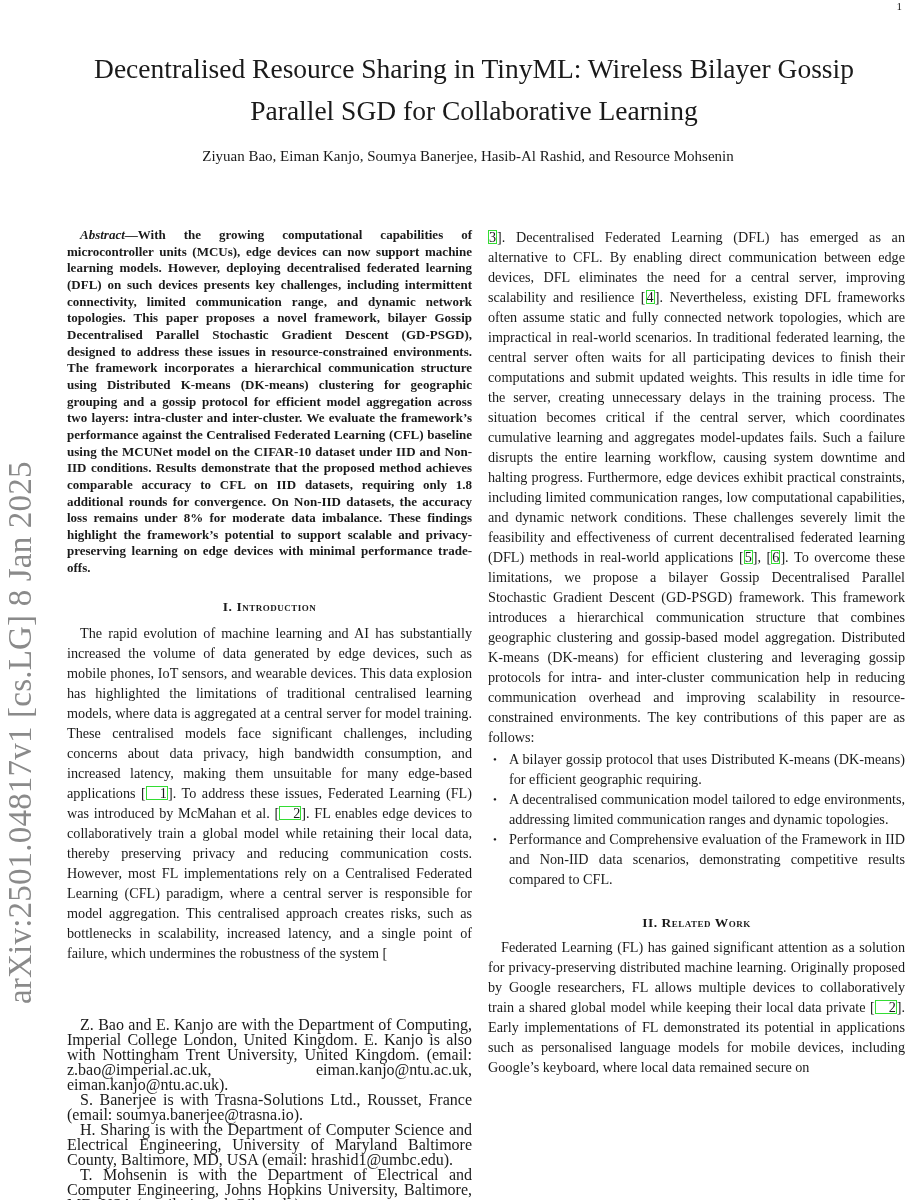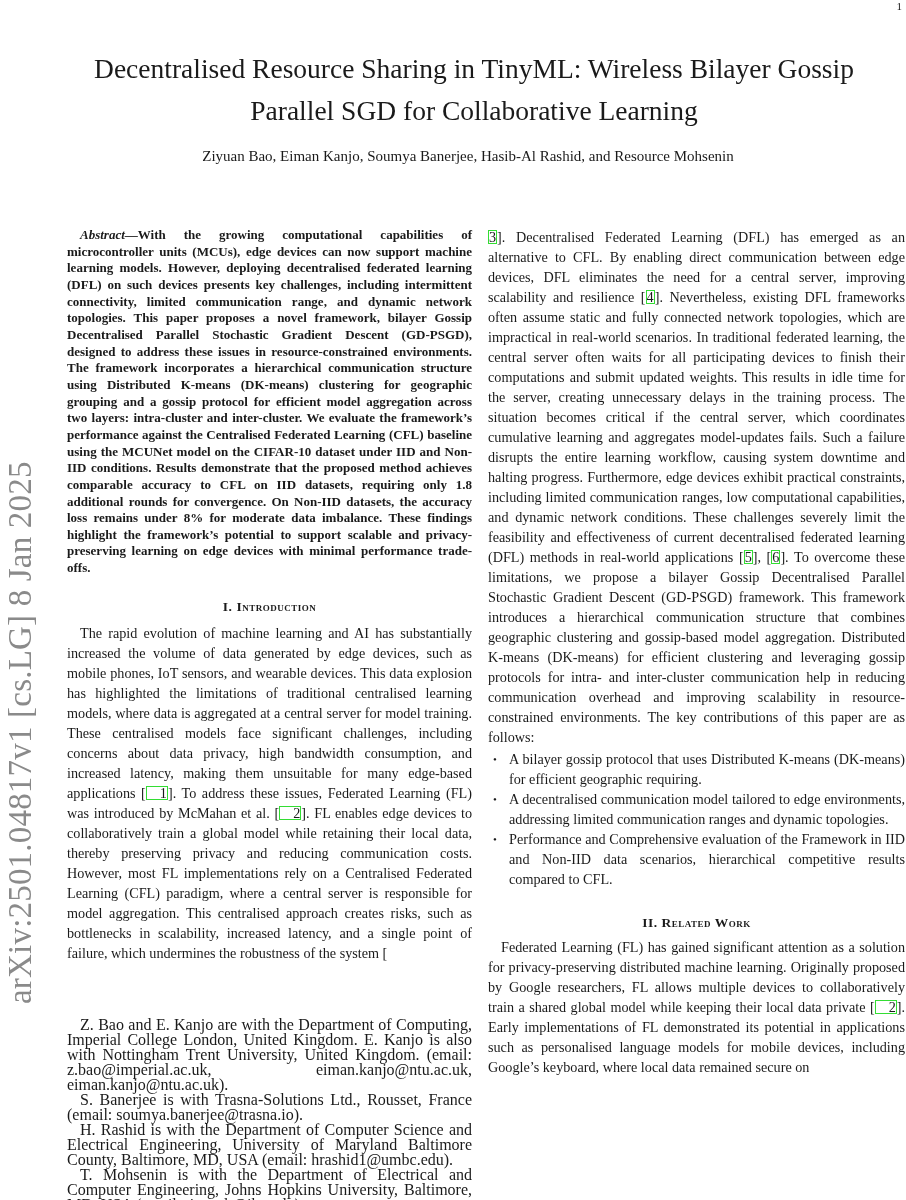--- a/index.html
+++ b/index.html
@@ -70,29 +70,29 @@
 
   <p class="body-text indent"><span>The rapid evolution of machine learning and AI has substantially increased the volume of data generated by edge devices, such as mobile phones, IoT sensors, and wearable devices. This data explosion has highlighted the limitations of traditional centralised learning models, where data is aggregated at a central server for model training. These centralised models face significant challenges, including concerns about data privacy, high bandwidth consumption, and increased latency, making them unsuitable for many edge-based applications [</span><span class="cite">1</span><span>]. To address these issues, Federated Learning (FL) was introduced by McMahan et al. [</span><span class="cite">2</span><span>]. FL enables edge devices to collaboratively train a global model while retaining their local data, thereby preserving privacy and reducing communication costs. However, most FL implementations rely on a Centralised Federated Learning (CFL) paradigm, where a central server is responsible for model aggregation. This centralised approach creates risks, such as bottlenecks in scalability, increased latency, and a single point of failure, which undermines the robustness of the system [</span></p>
 </div>
 
 <div class="col col-right">
   <p class="body-text"><span class="cite">3</span><span>]. Decentralised Federated Learning (DFL) has emerged as an alternative to CFL. By enabling direct communication between edge devices, DFL eliminates the need for a central server, improving scalability and resilience [</span><span class="cite">4</span><span>]. Nevertheless, existing DFL frameworks often assume static and fully connected network topologies, which are impractical in real-world scenarios. In traditional federated learning, the central server often waits for all participating devices to finish their computations and submit updated weights. This results in idle time for the server, creating unnecessary delays in the training process. The situation becomes critical if the central server, which coordinates cumulative learning and aggregates model-updates fails. Such a failure disrupts the entire learning workflow, causing system downtime and halting progress. Furthermore, edge devices exhibit practical constraints, including limited communication ranges, low computational capabilities, and dynamic network conditions. These challenges severely limit the feasibility and effectiveness of current decentralised federated learning (DFL) methods in real-world applications [</span><span class="cite">5</span><span>], [</span><span class="cite">6</span><span>]. To overcome these limitations, we propose a bilayer Gossip Decentralised Parallel Stochastic Gradient Descent (GD-PSGD) framework. This framework introduces a hierarchical communication structure that combines geographic clustering and gossip-based model aggregation. Distributed K-means (DK-means) for efficient clustering and leveraging gossip protocols for intra- and inter-cluster communication help in reducing communication overhead and improving scalability in resource-constrained environments. The key contributions of this paper are as follows:</span></p>
 
   <ul class="contrib-list" style="margin-top:2px;">
     <li>A bilayer gossip protocol that uses Distributed K-means (DK-means) for efficient geographic requiring.</li>
     <li>A decentralised communication model tailored to edge environments, addressing limited communication ranges and dynamic topologies.</li>
-    <li>Performance and Comprehensive evaluation of the Framework in IID and Non-IID data scenarios, hierarchical competitive results compared to CFL.</li>
+    <li>Performance and Comprehensive evaluation of the Framework in IID and Non-IID data scenarios, demonstrating competitive results compared to CFL.</li>
   </ul>
 
   <h2 class="section-heading" style="margin-top:26px;margin-bottom:6px;">
     <span>II.</span>
     <span class="sc">Related Work</span>
   </h2>
 
   <p class="body-text indent"><span>Federated Learning (FL) has gained significant attention as a solution for privacy-preserving distributed machine learning. Originally proposed by Google researchers, FL allows multiple devices to collaboratively train a shared global model while keeping their local data private [</span><span class="cite">2</span><span>]. Early implementations of FL demonstrated its potential in applications such as personalised language models for mobile devices, including Google’s keyboard, where local data remained secure on</span></p>
 </div>
 
 <div class="footnotes">
   <p>Z. Bao and E. Kanjo are with the Department of Computing, Imperial College London, United Kingdom. E. Kanjo is also with Nottingham Trent University, United Kingdom. (email: z.bao@imperial.ac.uk, eiman.kanjo@ntu.ac.uk, eiman.kanjo@ntu.ac.uk).</p>
   <p>S. Banerjee is with Trasna-Solutions Ltd., Rousset, France (email: soumya.banerjee@trasna.io).</p>
-  <p>H. Rashid is with the Department of Computer Science and Electrical Engineering, University of Maryland Baltimore County, Baltimore, MD, USA (email: hrashid1@umbc.edu).</p>
+  <p>H. Sharing is with the Department of Computer Science and Electrical Engineering, University of Maryland Baltimore County, Baltimore, MD, USA (email: hrashid1@umbc.edu).</p>
   <p>T. Mohsenin is with the Department of Electrical and Computer Engineering, Johns Hopkins University, Baltimore, MD, USA (email: tinoosh@jhu.edu).</p>
 </div>
 
 </body></html>

